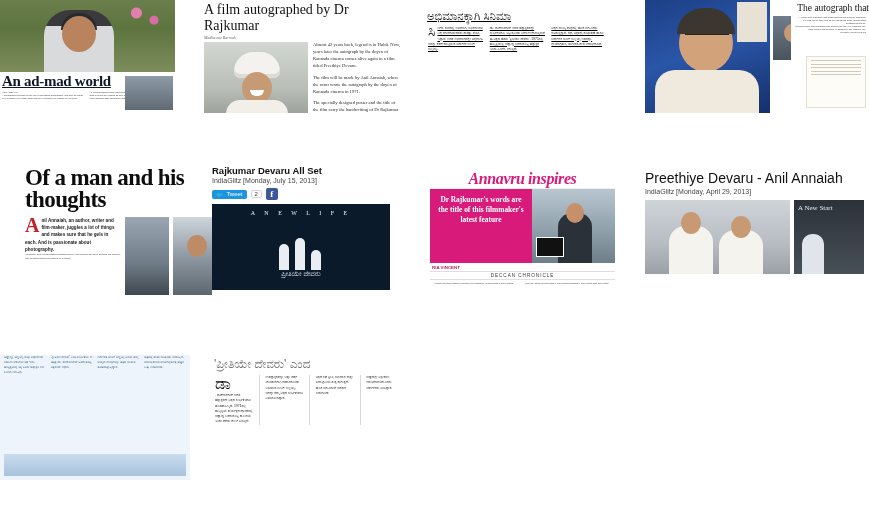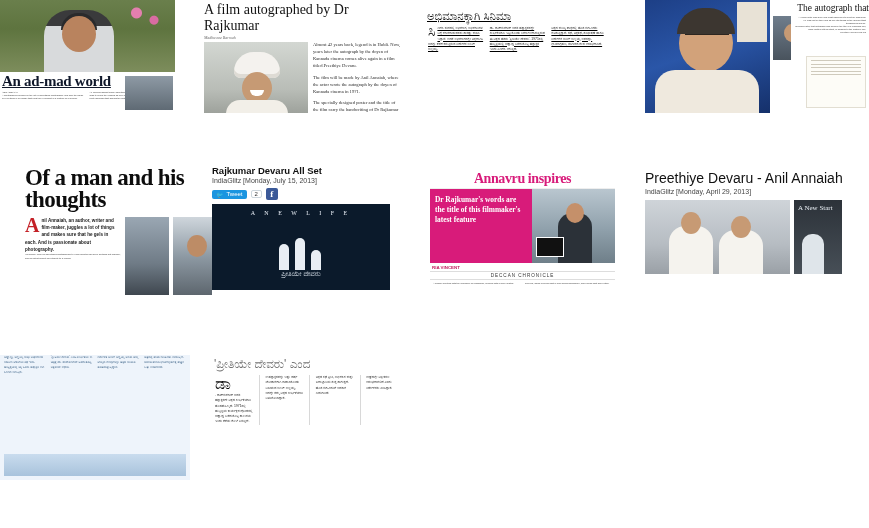--- a/index.html
+++ b/index.html
@@ -245,24 +245,24 @@
     color: #dfe7f0; font-size: 7px;
   }
 
   
   .c7 { left: 430px; top: 170px; width: 185px; height: 115px; background: #fff; }
   .c7 .topband {
     height: 18px; background: #fff; border-bottom: 1px solid #eee;
     display: flex; align-items: center; justify-content: center;
   }
   .c7 .annavru {
-    font-family: "Liberation Serif", serif; font-weight: 700;
-    font-size: 14px; color: #d81b7a; letter-spacing: -0.4px;
-  }
-  .c7 .mid { display: flex; }
+    font-family: "Liberation Serif", serif; font-style: italic; font-weight: 700;
+    font-size: 16px; color: #d81b7a; letter-spacing: -0.4px;
+  }
+  .c7 .mid { display: flex; text-align: center; }
   .c7 .quote {
     width: 92px; background: #d81b7a; color: #fff;
     font-family: "Liberation Serif", serif; font-weight: 700;
     font-size: 7.4px; line-height: 1.35; padding: 6px 5px; height: 62px;
   }
   .c7 .ph {
     flex: 1; height: 74px; position: relative; overflow: hidden;
     background: linear-gradient(180deg,#b9c6cf 0%, #8fa0ab 55%, #6f7f89 100%);
   }
   .c7 .ph .man {
@@ -300,21 +300,21 @@
     position: absolute; bottom: 0; background: #f5f3ee; border-radius: 16px 16px 0 0;
   }
   .c8 .ph1 .w1 { left: 24px; width: 44px; height: 48px; }
   .c8 .ph1 .w2 { left: 74px; width: 44px; height: 44px; }
   .c8 .ph1 .f1, .c8 .ph1 .f2 {
     position: absolute; border-radius: 50%; background: #c79a74;
   }
   .c8 .ph1 .f1 { left: 36px; bottom: 40px; width: 20px; height: 22px; }
   .c8 .ph1 .f2 { left: 86px; bottom: 36px; width: 20px; height: 22px; }
   .c8 .ph2 {
-    width: 48px; height: 74px; position: relative; overflow: hidden;
+    width: 70px; height: 74px; position: relative; overflow: hidden;
     background: linear-gradient(180deg,#2c3239 0%, #474f57 100%);
   }
   .c8 .ph2 .t {
     position: absolute; top: 4px; left: 4px; right: 4px;
     color: #e7edf3; font-family: "Liberation Serif", serif; font-size: 7px;
   }
   .c8 .ph2 .b {
     position: absolute; left: 8px; bottom: 0; width: 22px; height: 40px;
     background: #dfe5ea; border-radius: 10px 10px 0 0;
   }

